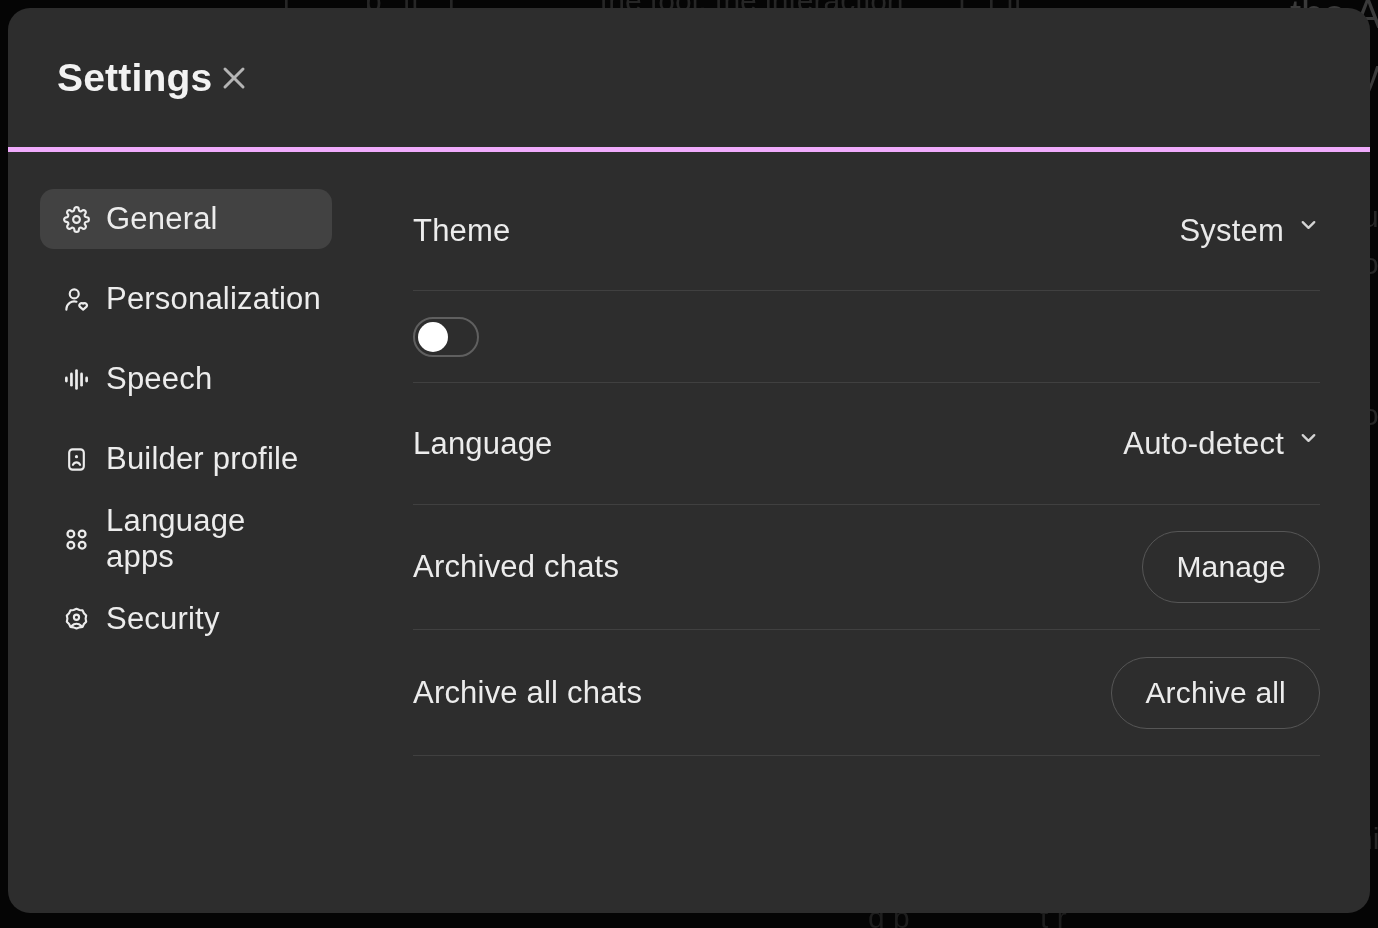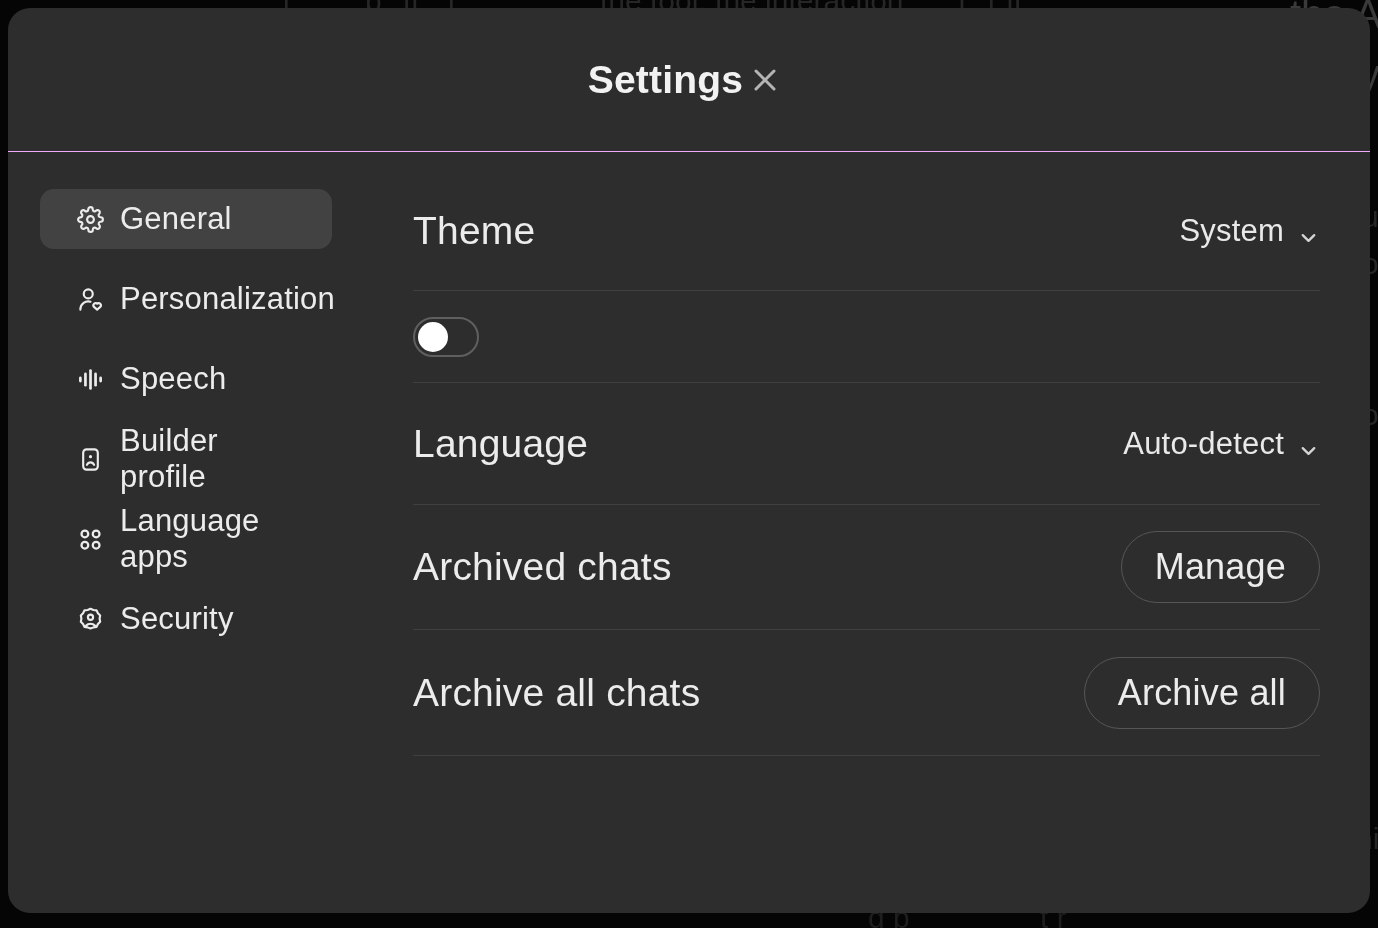--- a/index.html
+++ b/index.html
@@ -9,53 +9,53 @@
 
   
   .backdrop { position:absolute; inset:0; z-index:0; }
   .frag { position:absolute; color:#262626; font-size:30px; white-space:nowrap; }
   .frag.big { font-size:40px; color:#3a3a3a; }
 
   
   .modal { position:absolute; left:8px; top:8px; width:1362px; height:905px;
            background:#2d2d2d; border-radius:22px; z-index:1; overflow:hidden; }
 
-  .modal-header { height:144px; display:flex; align-items:center; justify-content:center;
-                  padding:0 52px 0 49px; border-bottom:1px solid #f0abfc; }
+  .modal-header { height:144px; display:flex; align-items:center; justify-content:flex-start;
+                  padding:0 52px 0 49px; border-bottom:5px solid #f0abfc; }
   .modal-title { font-size:39px; font-weight:700; color:#f2f2f2; letter-spacing:.2px; }
   .close-btn { width:44px; height:44px; display:flex; align-items:center; justify-content:center;
                background:none; border:none; cursor:pointer; }
 
   .content { display:flex; align-items:flex-start; }
 
   
   .sidebar { width:292px; margin:37px 0 0 32px; flex:none; }
-  .nav-item { height:60px; display:flex; align-items:center; gap:16px; padding:0 20px 0 36px;
+  .nav-item { height:60px; display:flex; align-items:center; gap:16px; padding:0 20px 0 22px;
               margin-bottom:20px; border-radius:14px; cursor:pointer; color:#ececec; }
   .nav-item.selected { background:#424242; }
   .nav-icon { width:28px; height:28px; flex:none; display:flex; align-items:center; justify-content:center; }
   .nav-label { font-size:31px; letter-spacing:.2px; }
 
   
   .panel { flex:1; margin-left:81px; margin-right:50px; padding-top:20px; }
   .row { display:flex; align-items:center; justify-content:space-between; }
   .row.divided { border-bottom:1px solid #404040; }
   .r1{height:119px}.r2{height:92px}.r3{height:122px}.r4{height:125px}.r5{height:126px}.r6{height:128px}
-  .row-label { font-size:39px; color:#ececec; letter-spacing:.2px; }
-
-  .dropdown { display:flex; align-items:flex-end; gap:13px; background:none; border:none;
+  .row-label { font-size:31px; color:#ececec; letter-spacing:.2px; }
+
+  .dropdown { display:flex; align-items:flex-start; gap:13px; background:none; border:none;
               cursor:pointer; color:#e9e9e9; font-size:31px; letter-spacing:.2px;
               font-family:inherit; }
 
   .toggle { width:66px; height:40px; border:2px solid #5f5f5f; border-radius:20px;
             background:transparent; position:relative; cursor:pointer; flex:none; }
   .toggle .knob { position:absolute; left:3px; top:3px; width:30px; height:30px;
                   border-radius:50%; background:#ffffff; }
 
-  .pill-btn { height:72px; border-radius:36px; padding:0 33px; font-size:36px; font-weight:500;
+  .pill-btn { height:72px; border-radius:36px; padding:0 33px; font-size:30px; font-weight:500;
               font-family:inherit; letter-spacing:.2px; cursor:pointer; }
   .pill-btn.outline { background:transparent; border:1.5px solid #565656; color:#ececec; }
   .pill-btn.danger  { background:#e8413c; border:none; color:#ffffff; }
 
   svg { display:block; }
 </style>
 </head>
 <body>
 
 <div class="stage">

